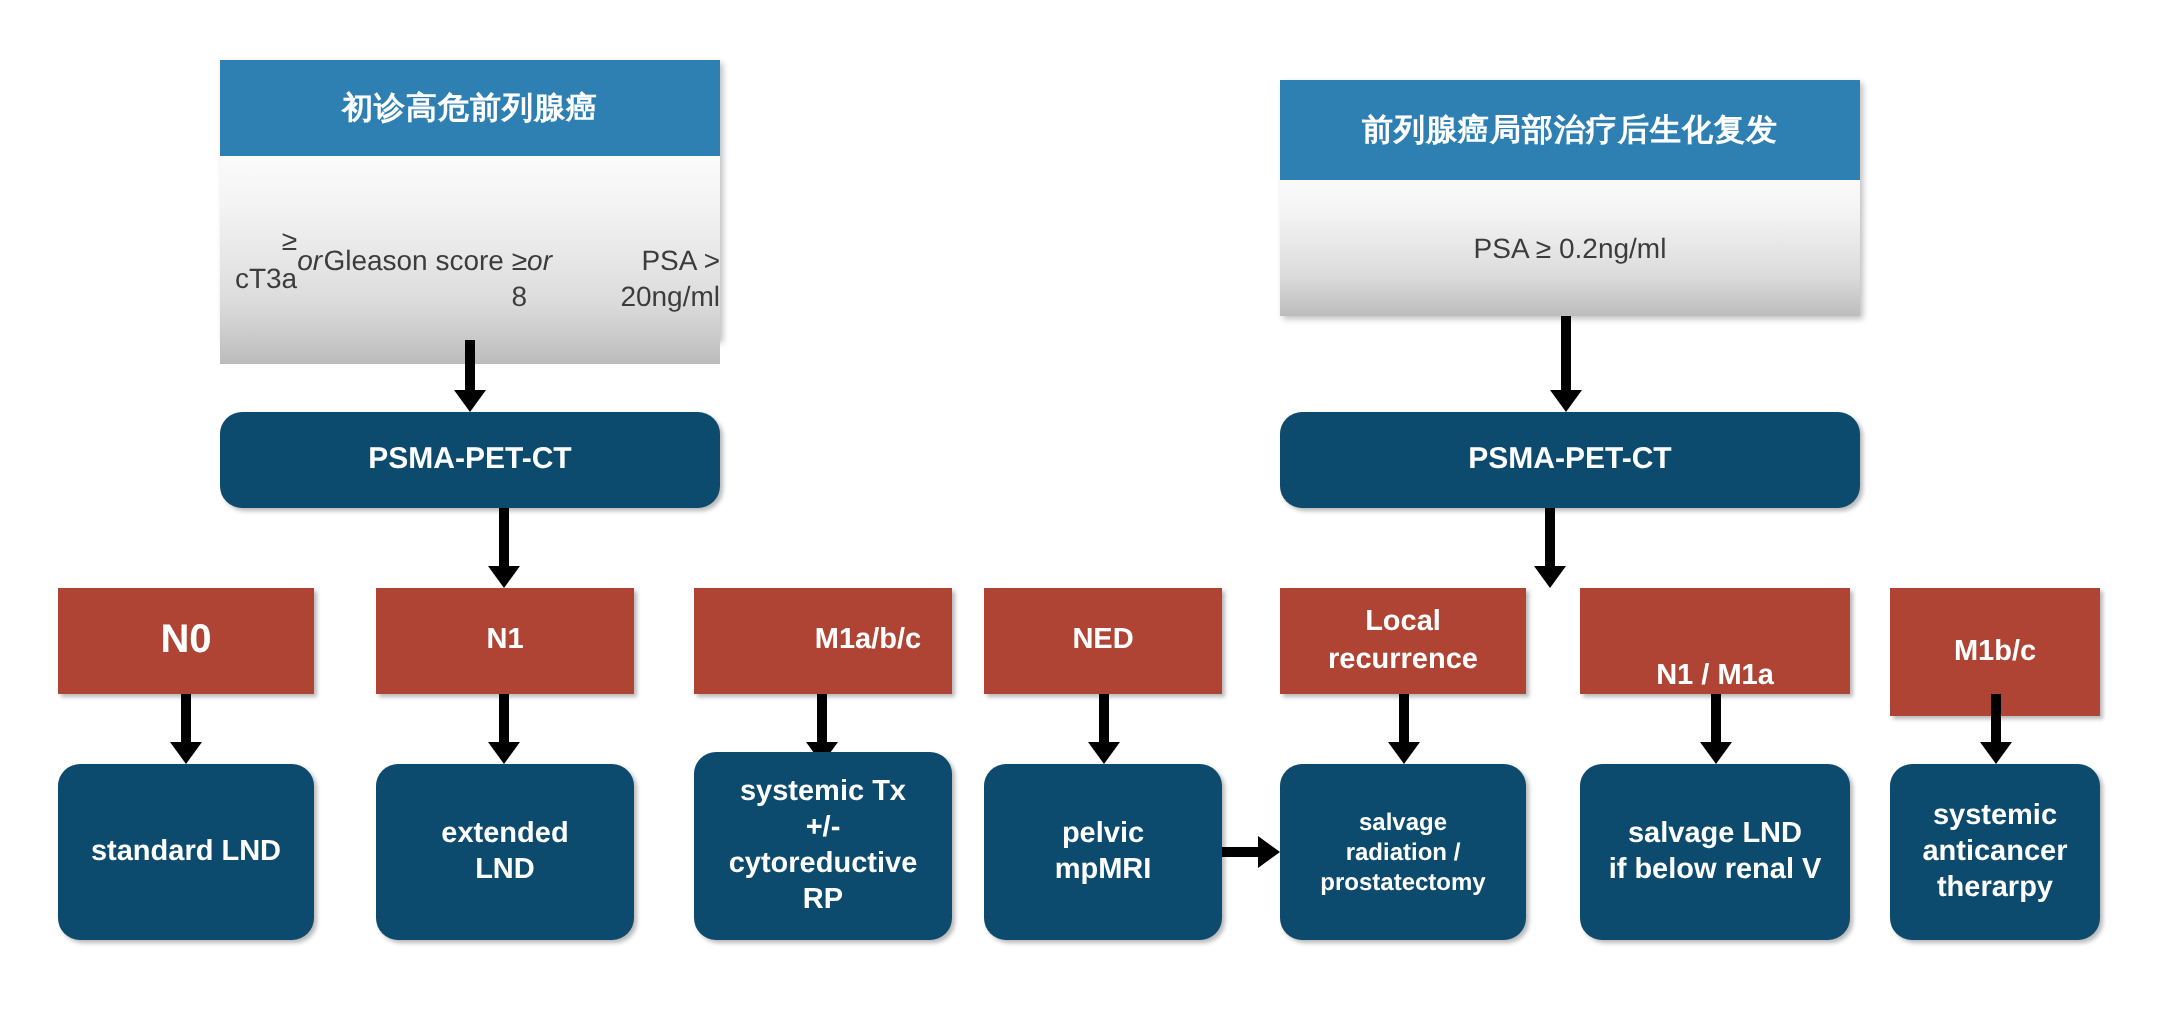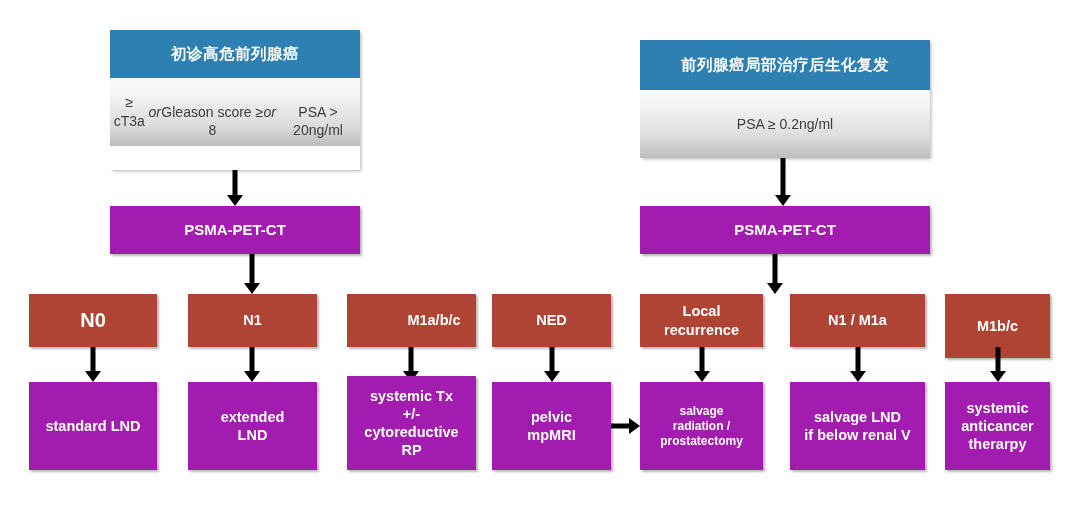--- a/index.html
+++ b/index.html
@@ -28,23 +28,24 @@
     box-sizing: border-box;
     display: flex;
     align-items: center;
     justify-content: center;
     text-align: center;
     line-height: 1.25;
     box-shadow: 1.5px 1.5px 2px rgba(0,0,0,0.28);
   }
 
   .node.blue {
-    background: #a21caf;
+    background: #0c4a6e;
     color: #ffffff;
     font-weight: bold;
+    border-radius: 11px;
   }
 
   .node.red {
     background: #b04434;
     color: #ffffff;
     font-weight: bold;
   }
 
   .node .txt {
     display: block;
@@ -127,21 +128,21 @@
     border-left: 11px solid #000000;
   }
 </style>
 </head>
 <body>
 
 <div id="canvas">
 
   <div class="compound" style="left:110px; top:30px; width:250px; height:140px;">
     <div class="band" style="height:48px; font-size:15.5px; letter-spacing:0.5px;">初诊高危前列腺癌</div>
-    <div class="body" style="height:68px; font-size:14px;">≥ cT3a <em>or</em><br>Gleason score ≥ 8 <em>or</em><br>PSA &gt; 20ng/ml</div>
+    <div class="body" style="height:104px; font-size:14px;text-align:right;">≥ cT3a <em>or</em><br>Gleason score ≥ 8 <em>or</em><br>PSA &gt; 20ng/ml</div>
   </div>
 
   <div class="arrow-v" style="left:227px; top:170px; width:16px; height:36px;">
     <div class="shaft" style="height:26px;"></div>
     <div class="head"></div>
   </div>
 
   <div class="node blue" style="left:110px; top:206px; width:250px; height:48px; font-size:15px;">
     <span class="txt">PSMA-PET-CT</span>
   </div>
@@ -207,21 +208,21 @@
     <div class="head"></div>
   </div>
 
   <div class="node red" style="left:492px; top:294px; width:119px; height:53px; font-size:14.5px;">
     <span class="txt">NED</span>
   </div>
   <div class="node red" style="left:640px; top:294px; width:123px; height:53px; font-size:14.5px;">
     <span class="txt">Local
 recurrence</span>
   </div>
-  <div class="node red" style="left:790px; top:294px; width:135px; height:53px; font-size:14.5px;">
+  <div class="node red" style="left:790px; top:294px; width:135px; height:53px; font-size:14.5px;align-items:flex-end;">
     <span class="txt">N1 / M1a</span>
   </div>
   <div class="node red" style="left:945px; top:294px; width:105px; height:64px; font-size:14.5px;">
     <span class="txt">M1b/c</span>
   </div>
 
   <div class="arrow-v" style="left:544px; top:347px; width:16px; height:35px;">
     <div class="shaft" style="height:25px;"></div>
     <div class="head"></div>
   </div>

